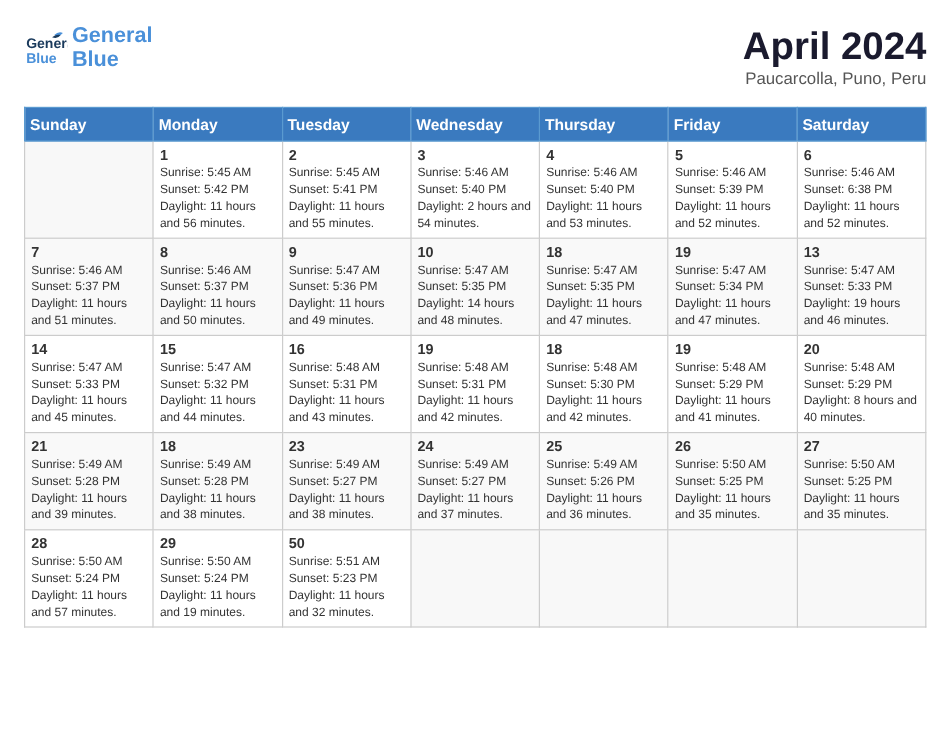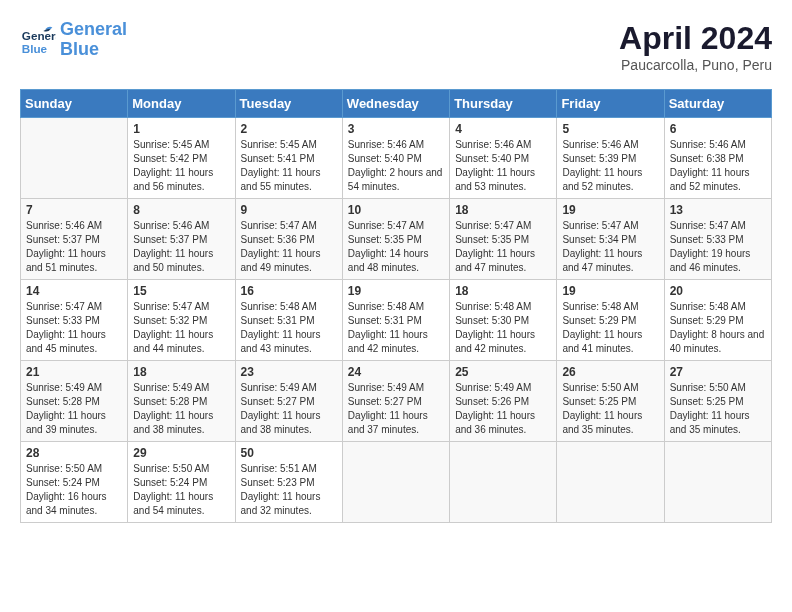--- a/index.html
+++ b/index.html
@@ -348,29 +348,29 @@
           <span>Daylight: 11 hours and 35 minutes.</span>
         </div>
       </td>
       </tr>
       <tr>
         <td>
         <span class="day-num">28</span>
         <div class="day-info">
           <span>Sunrise: 5:50 AM</span><br>
           <span>Sunset: 5:24 PM</span><br>
-          <span>Daylight: 16 hours and 34 minutes.</span>
+          <span>Daylight: 11 hours and 57 minutes.</span>
         </div>
       </td>
         <td>
         <span class="day-num">29</span>
         <div class="day-info">
           <span>Sunrise: 5:50 AM</span><br>
           <span>Sunset: 5:24 PM</span><br>
-          <span>Daylight: 11 hours and 54 minutes.</span>
+          <span>Daylight: 11 hours and 19 minutes.</span>
         </div>
       </td>
         <td>
         <span class="day-num">50</span>
         <div class="day-info">
           <span>Sunrise: 5:51 AM</span><br>
           <span>Sunset: 5:23 PM</span><br>
           <span>Daylight: 11 hours and 32 minutes.</span>
         </div>
       </td>

